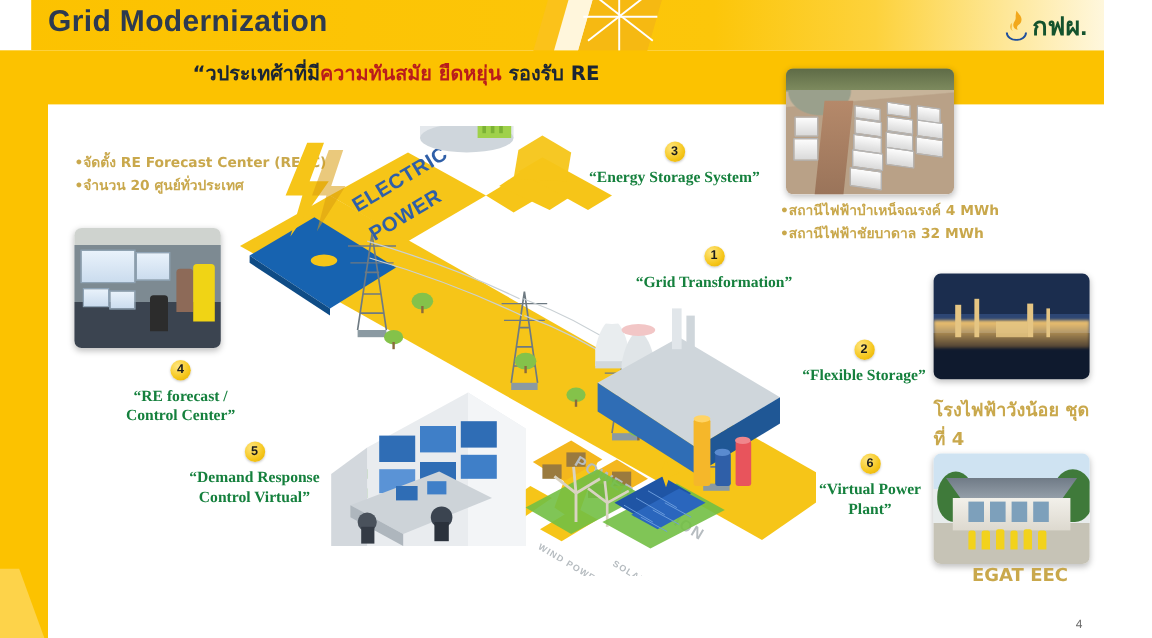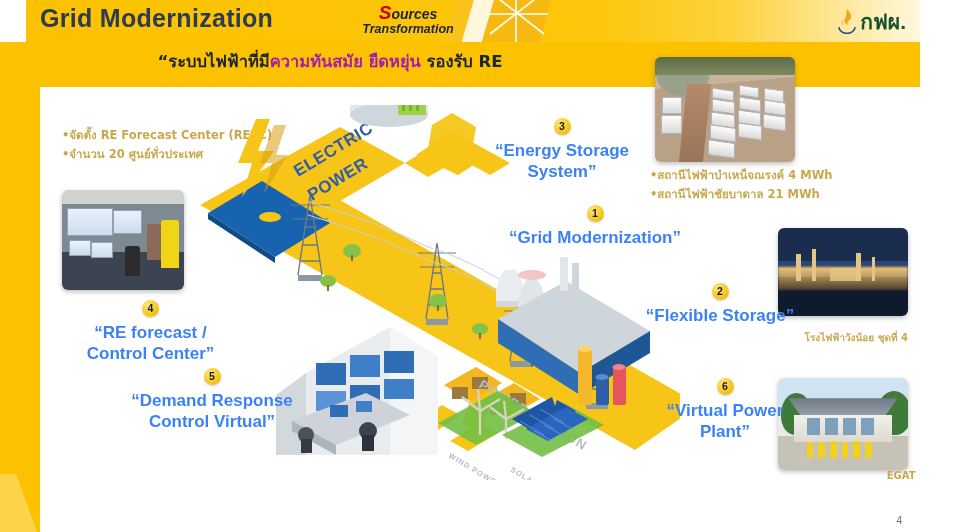--- a/index.html
+++ b/index.html
@@ -36,50 +36,50 @@
   .frame-ray{position:absolute;background:#f7bb0f;}
   .fr1{left:-10px;top:432px;width:46px;height:110px;transform:skewX(20deg);background:#fdd34a;}
   .fr2{left:905px;top:430px;width:50px;height:110px;transform:skewX(-20deg);background:#fdd34a;}
   .fr3{left:150px;top:455px;width:36px;height:100px;transform:skewX(-22deg);background:#f9c62a;}
   .fr4{left:196px;top:448px;width:24px;height:100px;transform:skewX(-22deg);background:#ffffff;opacity:.6;}
 
   
   .headline{position:absolute;left:50px;top:50px;width:560px;text-align:center;
             font-family:"DejaVu Sans","Liberation Sans",sans-serif;
             font-size:16.5px;font-weight:bold;color:#1b2535;line-height:1.5;}
-  .headline .blue{color:#a21caf;}
+  .headline .blue{color:#b91c1c;}
 
   
   .gold-list{position:absolute;font-size:11.5px;color:#c9a84c;line-height:1.65;
              font-family:"DejaVu Sans","Liberation Sans",sans-serif;font-weight:600;}
   .gold-list div{white-space:nowrap;}
   .gl-left{left:62px;top:126px;}
   .gl-right{left:650px;top:166px;}
 
   
   .callout{position:absolute;text-align:center;}
   .badge{width:17px;height:17px;border-radius:50%;margin:0 auto 5px;
          background:radial-gradient(circle at 35% 30%,#ffe680,#f5c518 62%,#e0aa06 100%);
          color:#1c1c1c;font-size:10.5px;font-weight:bold;line-height:17px;text-align:center;
          box-shadow:0 1px 2px rgba(0,0,0,.22);}
-  .co-text{font-size:17px;font-weight:bold;color:#3b82f6;line-height:1.25;white-space:pre-line;
-           font-family:Liberation Sans, sans-serif;}
+  .co-text{font-size:13px;font-weight:bold;color:#15803d;line-height:1.25;white-space:pre-line;
+           font-family:Liberation Serif, serif;}
 
   .co1{left:505px;top:205px;width:180px;}
   .co2{left:640px;top:283px;width:160px;}
   .co3{left:462px;top:118px;width:200px;}
   .co4{left:58px;top:300px;width:185px;}
   .co5{left:112px;top:368px;width:200px;}
   .co6{left:640px;top:378px;width:170px;}
 
   
   .photo{position:absolute;border-radius:6px;overflow:hidden;
          box-shadow:0 2px 5px rgba(0,0,0,.25);}
-  .ph-caption{position:absolute;font-size:10px;color:#c9a84c;font-weight:600;
-         font-family:"DejaVu Sans","Liberation Sans",sans-serif;text-align:right;}
+  .ph-caption{position:absolute;font-size:15px;color:#c9a84c;font-weight:600;
+         font-family:"DejaVu Sans","Liberation Sans",sans-serif;text-align:left;}
 
   
   .ph-bess{left:655px;top:57px;width:140px;height:105px;
       background:
         radial-gradient(ellipse at 20% 18%,#9aa08c 0 16%,transparent 17%),
         linear-gradient(175deg,#8d9a7a 0 16%,#c7b49a 17% 27%,#b9a187 28% 100%);}
   .bess-rows{position:absolute;inset:0;}
   .bess-box{position:absolute;background:linear-gradient(180deg,#fdfdfd,#d9d9d9);
       border:0.5px solid #b4b4b4;border-radius:1px;}
   .bess-road{position:absolute;left:20%;top:26%;width:17%;height:74%;
@@ -135,54 +135,50 @@
         <path d="M30 0 L30 62"></path>
           <path d="M4 8 L58 50"></path>
           <path d="M58 8 L4 50"></path>
         <path d="M0 30 L62 30"></path>
       </g>
     </svg>
   </div>
 
   <div class="hdr-title">Grid Modernization</div>
 
-  <div class="sources">
-    <div class="l1"><span class="cap">S</span><span>ources</span></div>
-    <div class="l2">Transformation</div>
-  </div>
 
   <div class="hdr-logo">
     <svg width="20" height="26" viewBox="0 0 20 26">
       <path d="M10 1 C13 5 15 6 14 10 C13.4 12.4 11 12.6 10.6 14.6 C10.3 16 11.2 16.8 11.2 16.8 C8.6 16.4 7.2 14.6 7.4 12.4 C7.6 10 9.6 9 9.4 6.6 C9.3 4.8 10 1 10 1 Z" fill="#f2a81c"></path>
       <path d="M6 11 C4.5 13 4.2 15 5.4 16.6 C6.2 17.7 7.4 18 7.4 18 C6 17 6 15.4 6.4 14 C6.7 12.9 6 11 6 11 Z" fill="#f7c14a"></path>
       <path d="M2 19 C2 23 6 25.4 10 25.4 C14 25.4 18 23 18 19" stroke="#1f4f9c" stroke-width="1.6" fill="none"></path>
     </svg>
     <div class="egat">กฟผ.</div>
   </div>
 
   <div class="body-frame">
     <div class="frame-ray fr1"></div>
     <div class="frame-ray fr3"></div>
     <div class="frame-ray fr4"></div>
     <div class="frame-ray fr2"></div>
     <div class="body-white"></div>
   </div>
 
   <div class="headline">
-    <span>“ระบบไฟฟ้าที่มี</span><span class="blue">ความทันสมัย ยืดหยุ่น</span><span> รองรับ RE</span><br>
+    <span>“วประเทศ้าที่มี</span><span class="blue">ความทันสมัย ยืดหยุ่น</span><span> รองรับ RE</span><br>
   </div>
 
   <div class="gold-list gl-left">
     <div>•จัดตั้ง RE Forecast Center (REFC)</div>
     <div>•จำนวน 20 ศูนย์ทั่วประเทศ</div>
   </div>
 
   <div class="gold-list gl-right">
     <div>•สถานีไฟฟ้าบำเหน็จณรงค์ 4 MWh</div>
-    <div>•สถานีไฟฟ้าชัยบาดาล 21 MWh</div>
+    <div>•สถานีไฟฟ้าชัยบาดาล 32 MWh</div>
   </div>
 
   <div class="photo ph-bess">
     <div class="bess-tree"></div>
     <div class="bess-road"></div>
     <div class="bess-rows">
       <div class="bess-box" style="left:41%;top:30%;width:14%;height:9%;transform:skewY(8deg)"></div>
       <div class="bess-box" style="left:41%;top:41%;width:15%;height:10%;transform:skewY(8deg)"></div>
       <div class="bess-box" style="left:40%;top:53%;width:16%;height:11%;transform:skewY(8deg)"></div>
       <div class="bess-box" style="left:39%;top:66%;width:17%;height:12%;transform:skewY(8deg)"></div>
@@ -428,21 +424,21 @@
     </svg>
   </div>
 
   <div class="callout co3">
     <div class="badge">3</div>
     <div class="co-text">“Energy Storage System”</div>
   </div>
 
   <div class="callout co1">
     <div class="badge">1</div>
-    <div class="co-text">“Grid Modernization”</div>
+    <div class="co-text">“Grid Transformation”</div>
   </div>
 
   <div class="callout co2">
     <div class="badge">2</div>
     <div class="co-text">“Flexible Storage”</div>
   </div>
 
   <div class="callout co4">
     <div class="badge">4</div>
     <div class="co-text">“RE forecast /

